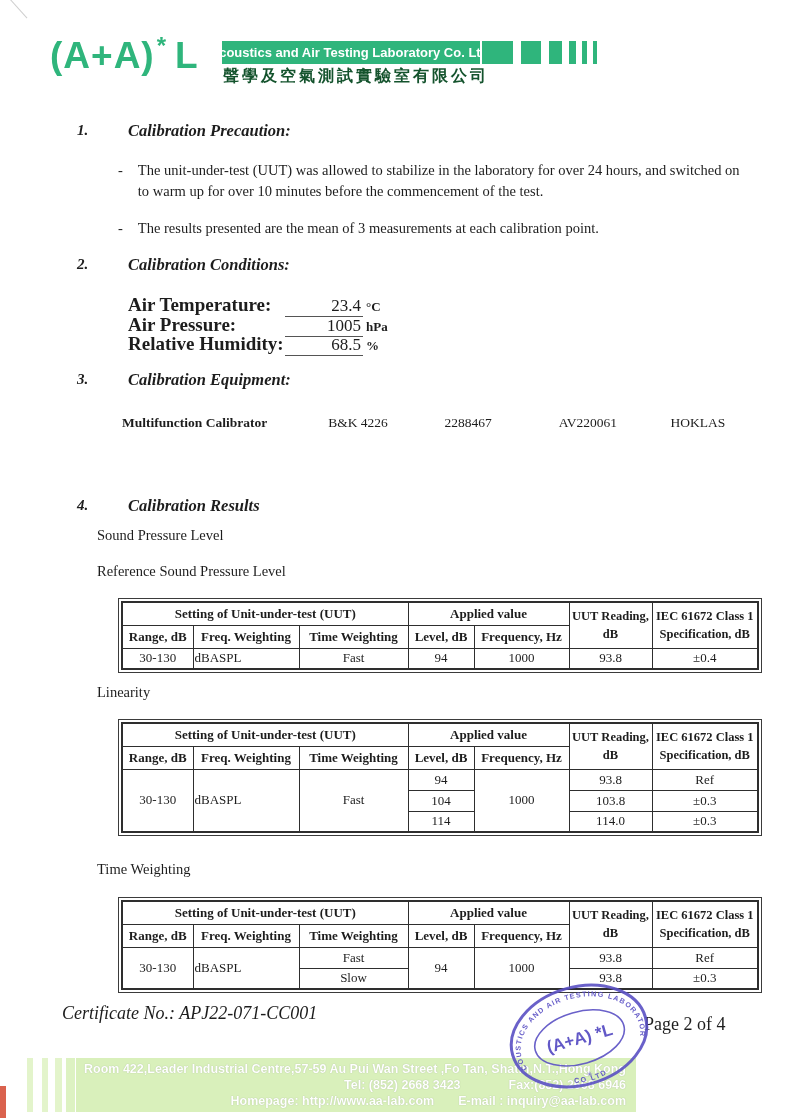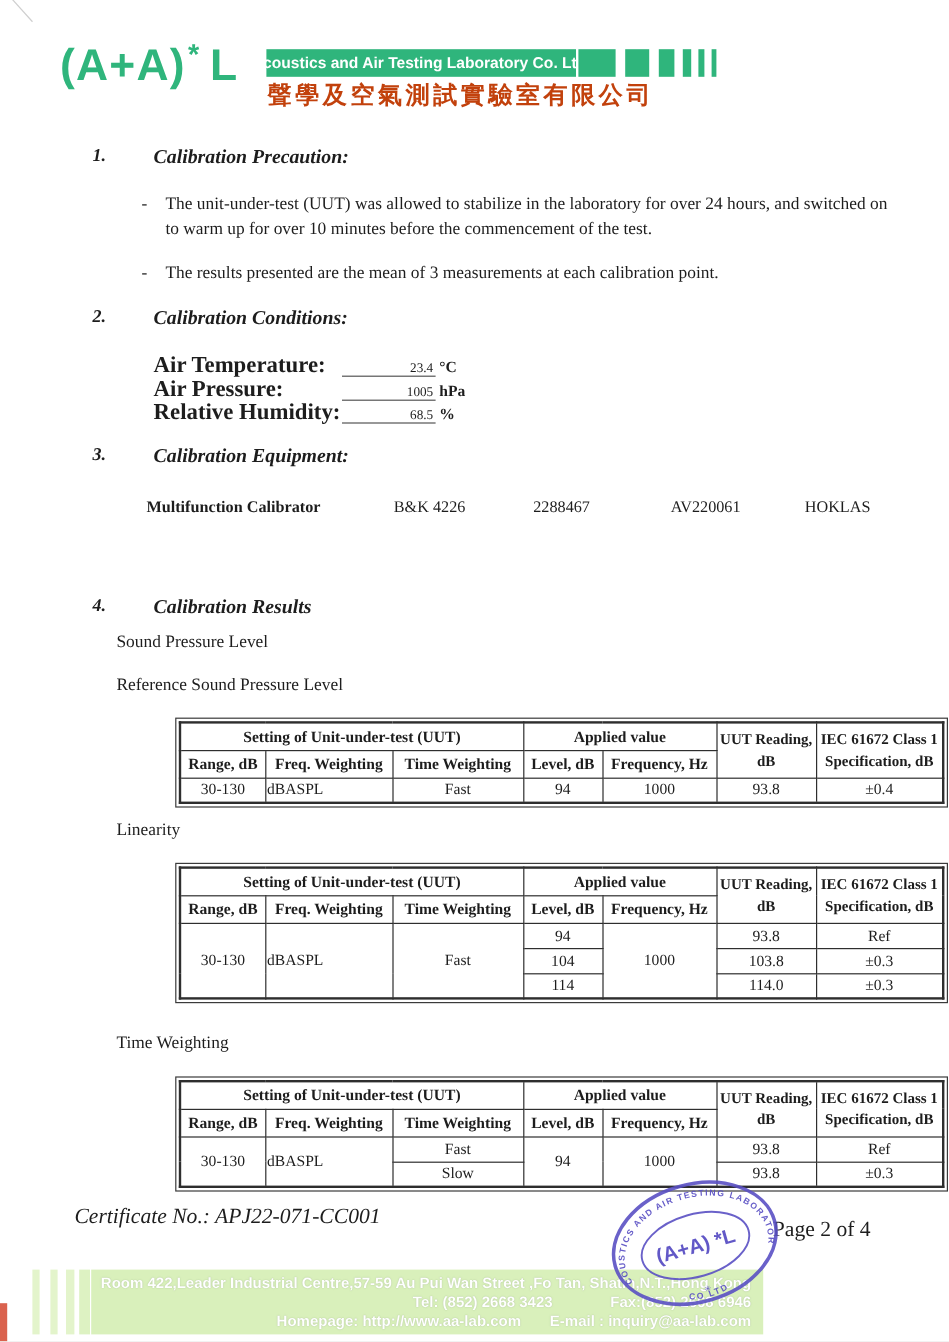--- a/index.html
+++ b/index.html
@@ -10,48 +10,48 @@
   }
   
   .logo { position:absolute; left:50px; top:34px; font-family:"Liberation Sans",sans-serif;
           font-weight:bold; color:#2fb57c; font-size:37px; letter-spacing:1px; line-height:1; }
   .logo .star { font-size:24px; vertical-align:14px; margin-left:2px; }
   .logo .ell  { margin-left:8px; }
   .enbar { position:absolute; left:222px; top:41px; width:258px; height:23px; background:#2fb57c;
            color:#fff; font-family:"Liberation Sans",sans-serif; font-weight:bold; font-size:13px;
            display:flex; align-items:center; justify-content:center; white-space:nowrap; }
   .deco { position:absolute; top:41px; height:23px; background:#2fb57c; }
-  .zh { position:absolute; left:223px; top:66px; color:#c2410c; font-family:"Liberation Sans",sans-serif;
-        font-weight:bold; font-size:20px; letter-spacing:3px; white-space:nowrap; }
+  .zh { position:absolute; left:223px; top:66px; color:#14532d; font-family:"Liberation Sans",sans-serif;
+        font-weight:bold; font-size:16px; letter-spacing:3px; white-space:nowrap; }
   .scanline { position:absolute; left:-8px; top:2px; width:42px; height:1px; background:#cfcfcf; transform:rotate(48deg); }
   
   .secnum  { position:absolute; left:77px; font-weight:bold; font-style:italic; font-size:15px; }
   .sectitle{ position:absolute; left:128px; font-weight:bold; font-style:italic; font-size:16.5px; white-space:nowrap; }
   .bullet { position:absolute; left:118px; width:632px; display:flex; gap:15px; font-size:14.5px; line-height:21px; }
   .bullet .dash { flex:0 0 auto; }
   .plain { position:absolute; font-size:14.5px; white-space:nowrap; }
   
   .cond { position:absolute; left:128px; width:320px; }
   .cond-row { display:flex; height:19.5px; align-items:baseline; }
   .cond-label { width:157px; font-weight:bold; font-size:19px; }
   .cond-val { display:inline-block; width:76px; border-bottom:1px solid #555; text-align:right;
-              font-size:11px; padding-right:2px; }
+              font-size:17px; padding-right:2px; }
   .cond-unit { font-weight:bold; font-size:13px; margin-left:3px; }
   
   .equip { position:absolute; left:122px; top:404px; width:622px; font-size:13.5px; }
   .eq-head { display:flex; align-items:center; text-align:center; font-weight:bold; }
   .eq-row  { display:flex; align-items:center; margin-top:11px; }
   .eq-c0 { width:182px; text-align:left; }
   .eq-c1 { width:108px; text-align:center; }
   .eq-c2 { width:112px; text-align:center; }
   .eq-c3 { width:128px; text-align:center; line-height:1.25; }
   .eq-c4 { width:92px;  text-align:center; }
   .eq-name { font-weight:bold; }
   
-  .tframe { position:absolute; left:118px; border:1px solid #3b3b3b; padding:2px;margin-left:28px; }
+  .tframe { position:absolute; left:118px; border:1px solid #3b3b3b; padding:2px; }
   table.cal { border-collapse:collapse; table-layout:fixed; width:636px; border:2px solid #2e2e2e; }
   table.cal td { border:1px solid #2e2e2e; text-align:center; vertical-align:middle;
                  font-size:13px; padding:0 1px; overflow:hidden; }
   table.cal tr.h td { font-weight:bold; }
   table.cal tr.h  { height:23px; }
   table.cal tr.d  { height:21px; }
   .two span { display:block; line-height:1.45; font-size:12.5px; font-weight:bold; }
   .fwcell { display:flex; justify-content:flex-start; }
   
   .cert { position:absolute; left:62px; top:1003px; font-style:italic; font-size:18px; white-space:nowrap; }

